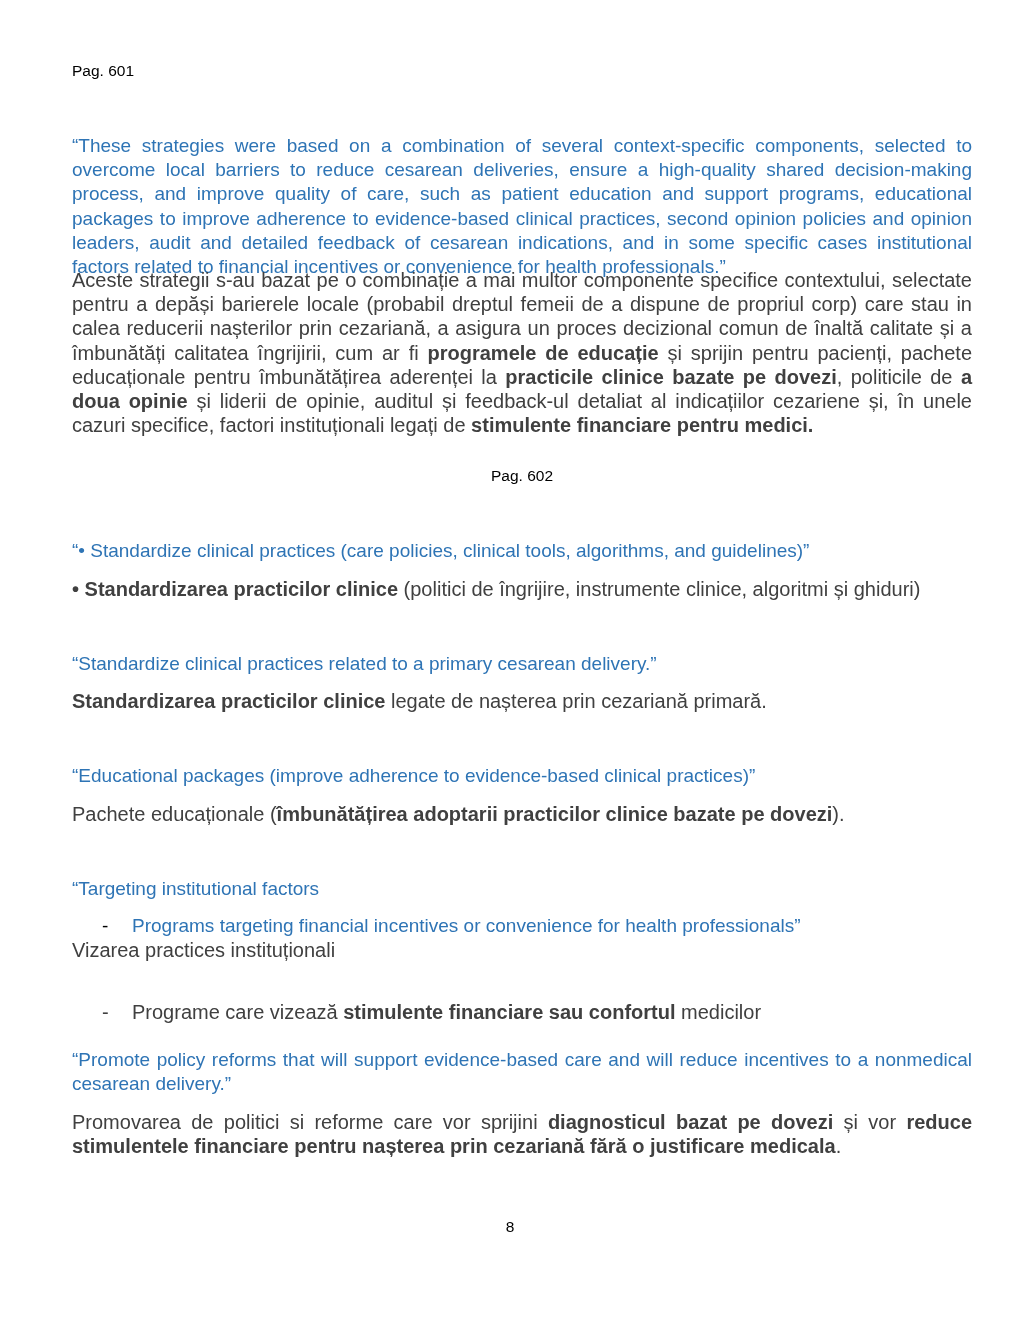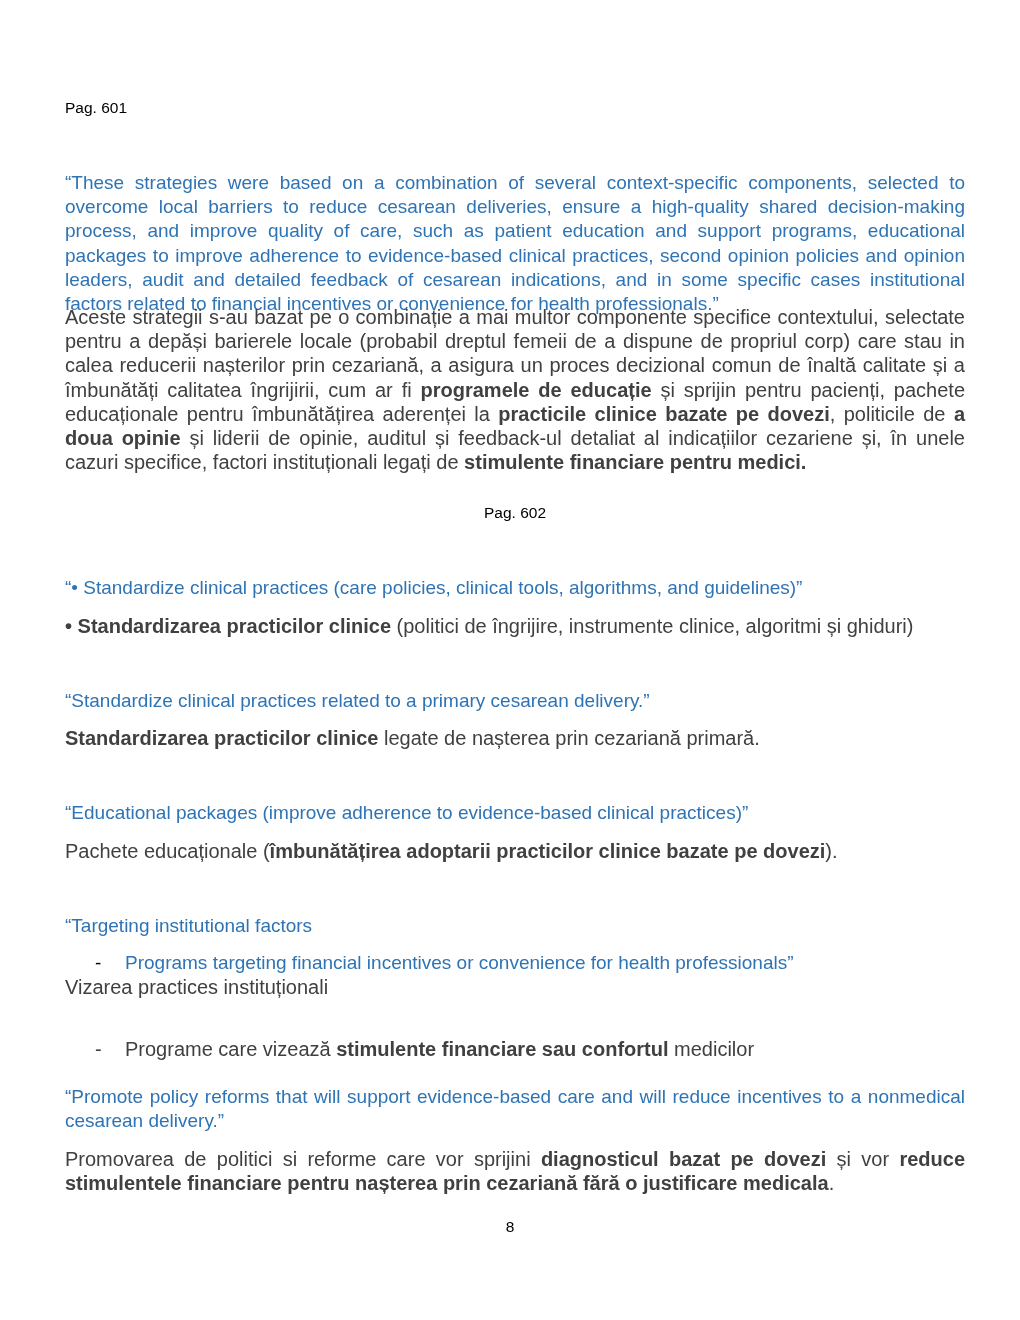--- a/index.html
+++ b/index.html
@@ -1,17 +1,17 @@
 <!DOCTYPE html>
 <html><head>
 <meta charset="utf-8">
 <style>
   html, body { margin: 0; padding: 0; background: #ffffff; }
   body { width: 1020px; height: 1320px; position: relative; font-family: "Liberation Sans", sans-serif; color: #000; overflow: hidden; }
-  .page { position: absolute; left: 65px; top: 0; width: 900px; margin-top: 37px; }
+  .page { position: absolute; left: 72px; top: 0; width: 900px; }
   .abs { position: absolute; left: 0; width: 900px; }
   .pg { font-size: 15.5px; line-height: 20px; }
   .en { color: #2e74b5; font-size: 19px; line-height: 24.2px; text-align: justify; }
   .ro { color: #404040; font-size: 20px; line-height: 24.2px; text-align: justify; }
   b { font-weight: bold; }
   .dash-item { position: relative; padding-left: 60px; }
   .dash { position: absolute; left: 30px; top: 0; }
   .pagenum { position: absolute; left: 0; width: 1020px; top: 1218px; text-align: center; font-size: 15.5px; }
 </style>
 </head>

